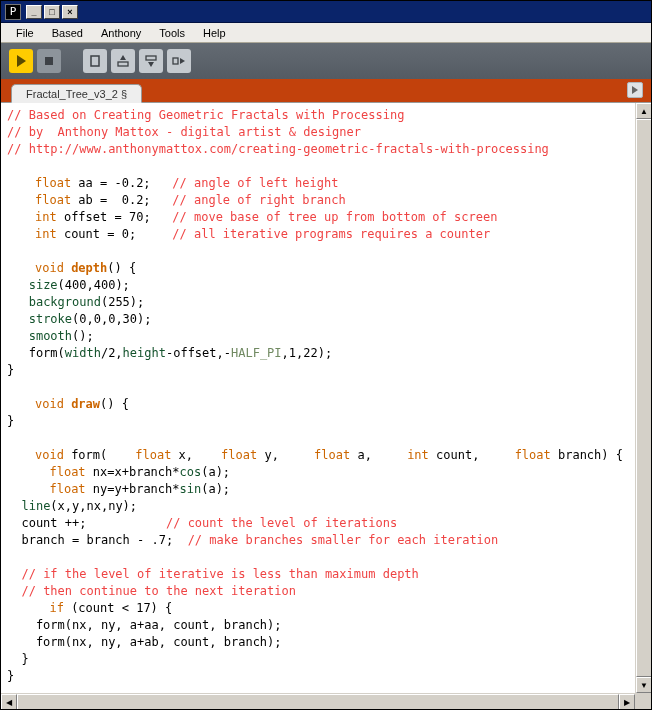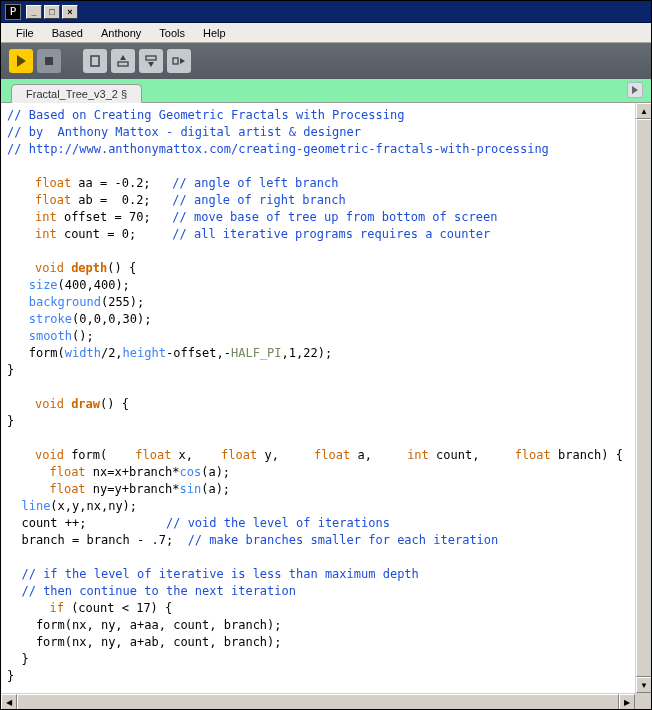--- a/index.html
+++ b/index.html
@@ -55,21 +55,21 @@
     width:24px;height:24px;border-radius:3px;
     display:flex;align-items:center;justify-content:center;
   }
   .tb-run { background:#ffcc00; }
   .tb-stop { background:#8d949b; }
   .tb-sep { width:14px; }
   .tb-light { background:#c5cacf; }
   .tb-btn svg { display:block; }
   
   .tabrow {
-    height:24px; background:#86efac;
+    height:24px; background:#c2410c;
     display:flex; align-items:flex-end;
     padding:0 10px;
     border-bottom:1px solid #999;
     position:relative;
   }
   .tab {
     background:#eeeeee;
     border:1px solid #999;
     border-bottom:1px solid #eeeeee;
     border-top-left-radius:5px;border-top-right-radius:5px;
@@ -104,23 +104,23 @@
 
   pre.code {
     margin:0; padding:4px 6px;
     font-family:"Monaco","Lucida Console","Consolas",monospace;
     font-size:12px; line-height:17px;
     white-space:pre;
     color:#000;
   }
   .kw    { color:#cc6600;margin-left:28px; }              
   .kwb   { color:#cc6600; font-weight:bold; }
-  .fn    { color:#3b82f6; }              
+  .fn    { color:#14532d; }              
   .const { color:#718a62; }              
-  .cmt   { color:#1d4ed8; }              
+  .cmt   { color:#ef4444; }              
 </style>
 </head>
 <body>
 
 <div class="titlebar">
   <div class="pd-icon">
       <span>P</span>
     </div>
   <div class="winbtns">
     <div class="winbtn">_</div>
@@ -182,41 +182,41 @@
       </svg>
   </div>
 </div>
 
 <div class="editor-shell">
   <div class="editor-scroll">
     <pre class="code" id="code-pre"><span class="cmt">// Based on Creating Geometric Fractals with Processing</span>
 <span class="cmt">// by  Anthony Mattox - digital artist &amp; designer</span>
 <span class="cmt">// http://www.anthonymattox.com/creating-geometric-fractals-with-processing</span>
   
-<span class="kw">float</span> aa = -0.2;   <span class="cmt">// angle of left branch</span>
+<span class="kw">float</span> aa = -0.2;   <span class="cmt">// angle of left height</span>
 <span class="kw">float</span> ab =  0.2;   <span class="cmt">// angle of right branch</span>
 <span class="kw">int</span> offset = 70;   <span class="cmt">// move base of tree up from bottom of screen</span>
 <span class="kw">int</span> count = 0;     <span class="cmt">// all iterative programs requires a counter</span>
   
 <span class="kw">void</span> <span class="kwb">depth</span>() {
    <span class="fn">size</span>(400,400);
    <span class="fn">background</span>(255);
    <span class="fn">stroke</span>(0,0,0,30);
    <span class="fn">smooth</span>();
    form(<span class="fn">width</span>/2,<span class="fn">height</span>-offset,-<span class="const">HALF_PI</span>,1,22);
 }
   
 <span class="kw">void</span> <span class="kwb">draw</span>() {
 }
   
 <span class="kw">void</span> form(<span class="kw">float</span> x,<span class="kw">float</span> y, <span class="kw">float</span> a, <span class="kw">int</span> count, <span class="kw">float</span> branch) {
   <span class="kw">float</span> nx=x+branch*<span class="fn">cos</span>(a);
   <span class="kw">float</span> ny=y+branch*<span class="fn">sin</span>(a);
   <span class="fn">line</span>(x,y,nx,ny);
-  count ++;           <span class="cmt">// void the level of iterations</span>
+  count ++;           <span class="cmt">// count the level of iterations</span>
   branch = branch - .7;  <span class="cmt">// make branches smaller for each iteration</span>
   
   <span class="cmt">// if the level of iterative is less than maximum depth</span>
   <span class="cmt">// then continue to the next iteration</span>
   <span class="kw">if</span> (count &lt; 17) {
     form(nx, ny, a+aa, count, branch);
     form(nx, ny, a+ab, count, branch);
   }
 }
 </pre>

